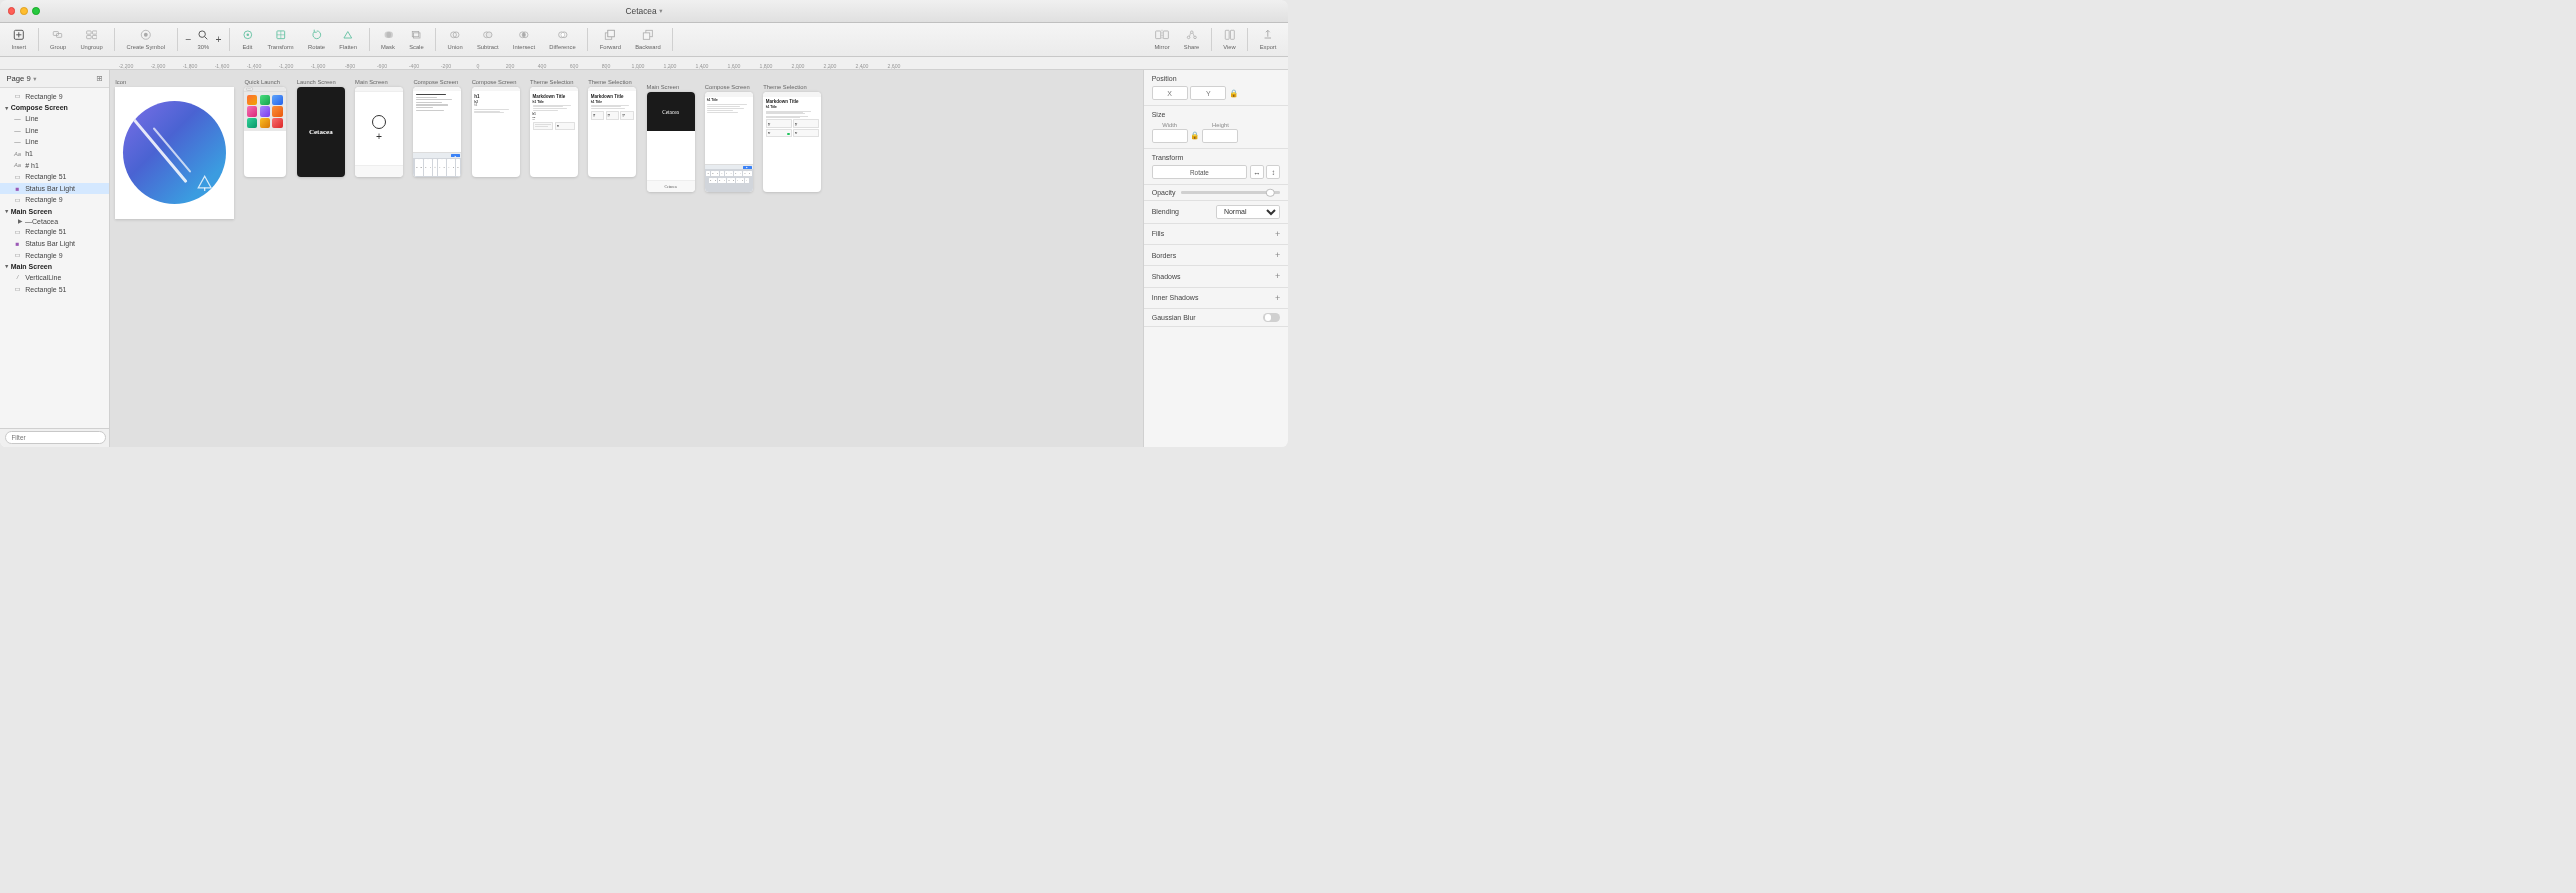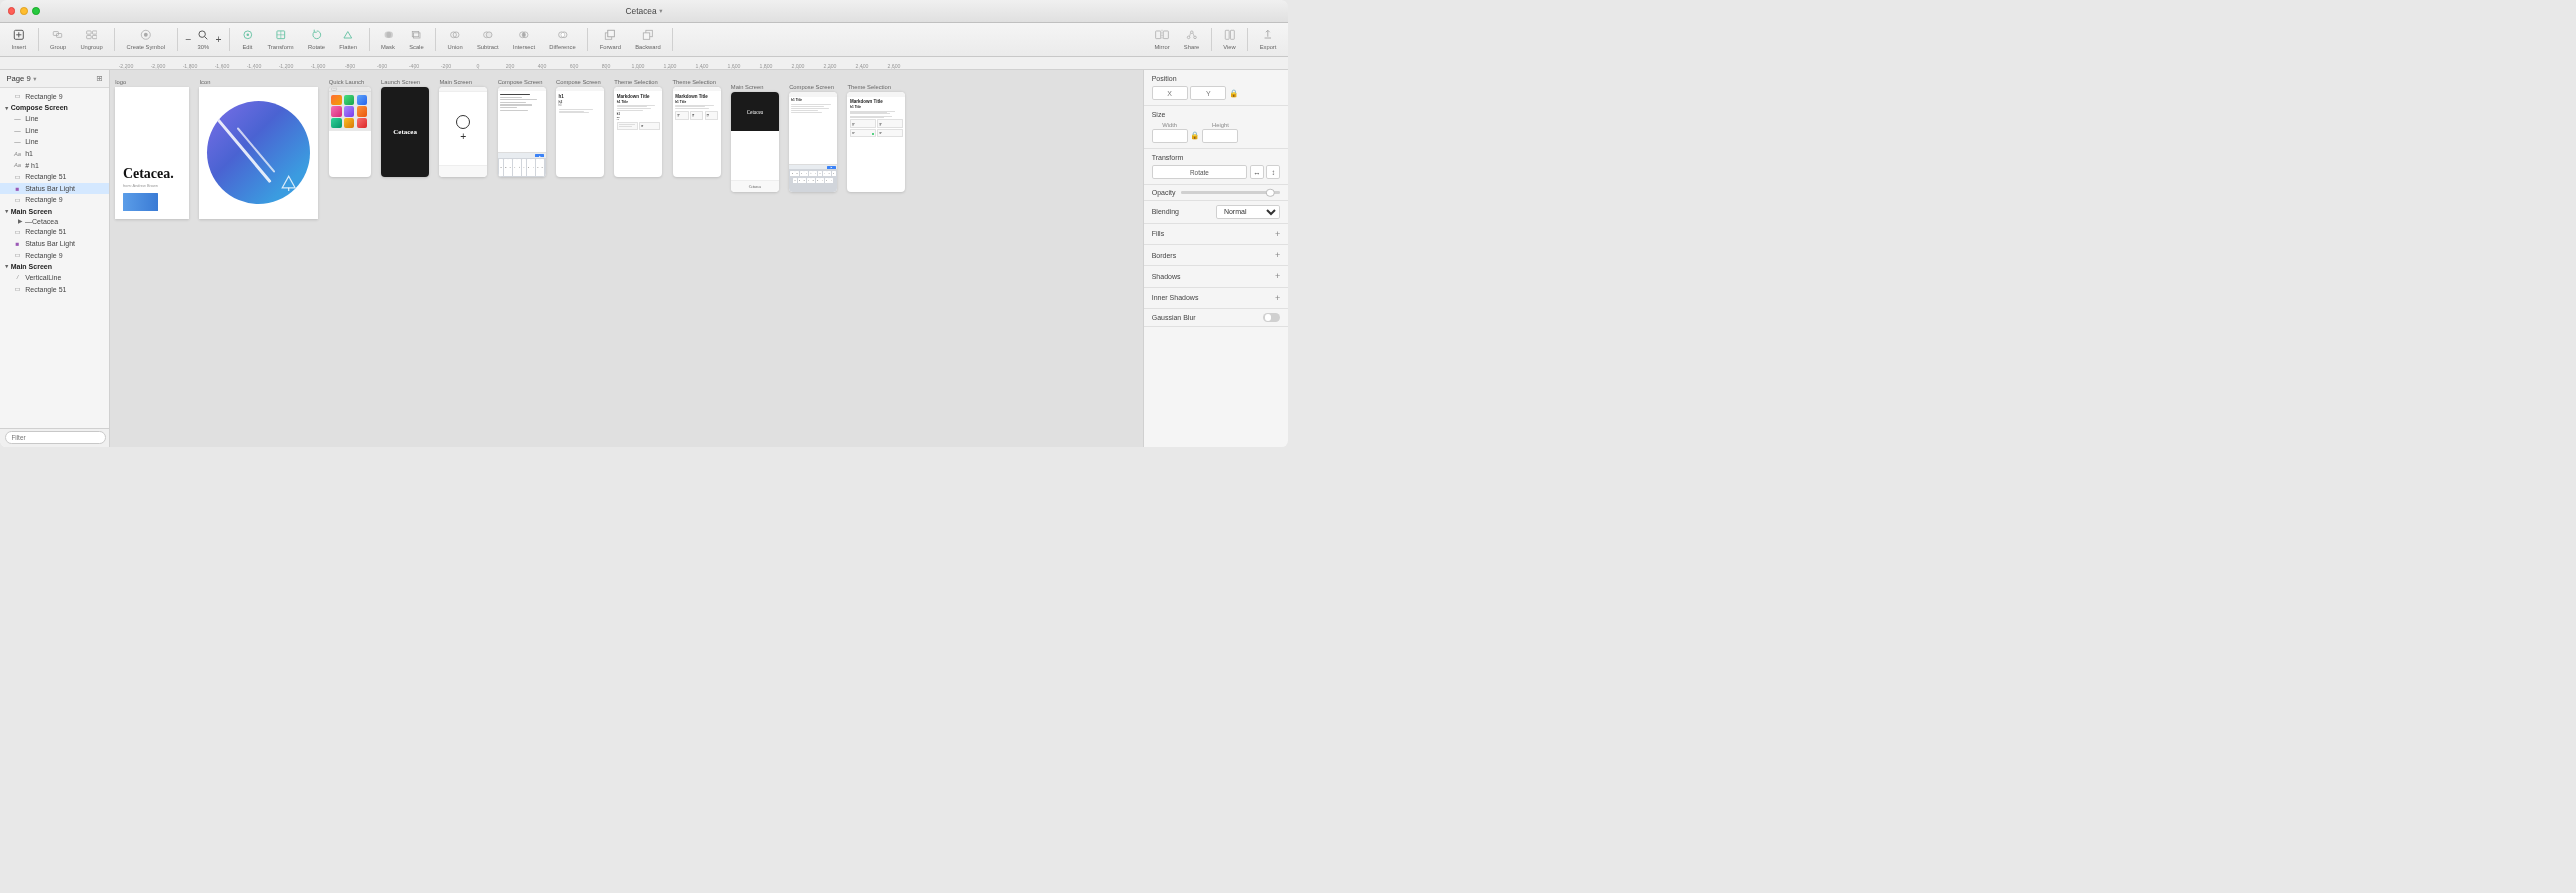--- a/index.html
+++ b/index.html
@@ -830,28 +830,20 @@
         <span class="filter-icon">⊙</span>
 
       </div>
     </div>
   </div>
 
   <div class="canvas-area">
     <div class="canvas-content">
       <div style="display:flex; flex-wrap:wrap; padding:9px 5.2px; gap:10.3px; align-items:flex-start;">
 
-        <div class="artboard-item">
-          <div class="artboard-label">logo</div>
-          <div class="artboard-frame" style="width:74px; height:132px; background:white; padding:7.7px; display:flex; flex-direction:column; justify-content:flex-end;">
-            <div style="font-size:14px; font-weight:800; color:#111; font-family:Georgia,serif;">Cetacea.</div>
-            <div style="font-size:3.9px; color:#999; margin-top:1.3px;">from: Andrew Brown</div>
-            <div style="width:35px; height:18px; background:linear-gradient(to right, #5b9de8, #3a7bd5); margin-top:5.2px; border-radius:0.6px;"></div>
-          </div>
-        </div>
 
         <div class="artboard-item">
           <div class="artboard-label">Icon</div>
           <div class="artboard-frame" style="width:119px; height:132px; background:white; display:flex; align-items:center; justify-content:center;">
             <div style="width:103px; height:103px; border-radius:50%; background:linear-gradient(135deg, #7c6fe8 0%, #4a63d2 40%, #3b9ce0 80%); position:relative; overflow:hidden; display:flex; align-items:center; justify-content:center;">
 
               <div style="position:absolute; width:3.2px; height:84px; background:rgba(255,255,255,0.85); transform:rotate(-40deg); left:35px; top:6.4px; border-radius:1.3px;"></div>
               <div style="position:absolute; width:1.9px; height:58px; background:rgba(255,255,255,0.7); transform:rotate(-40deg); left:48px; top:19.3px; border-radius:1.3px;"></div>
 
               <div style="position:absolute; bottom:11.6px; right:13px;">

